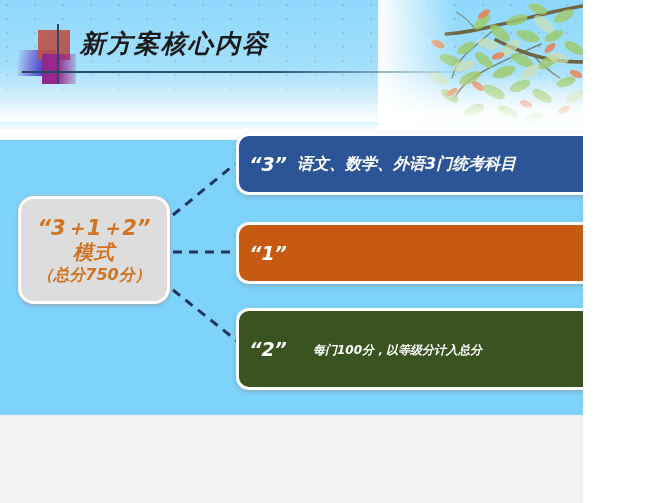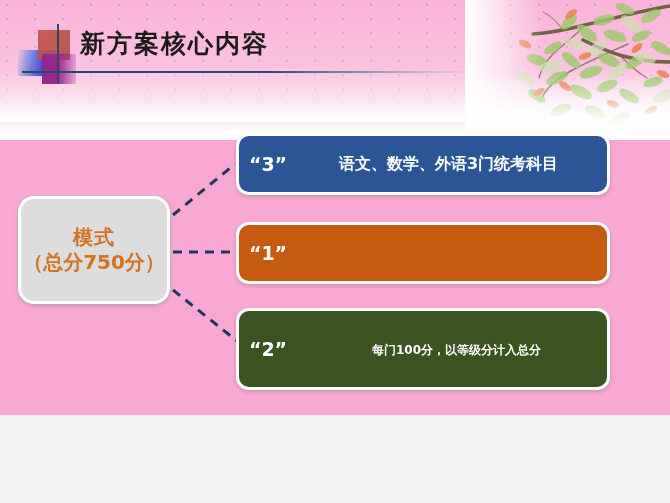--- a/index.html
+++ b/index.html
@@ -9,24 +9,25 @@
   body {
     width: 670px;
     height: 503px;
     overflow: hidden;
     font-family: "Liberation Sans", "DejaVu Sans", sans-serif;
     background: #ffffff;
   }
 
   #slide {
     position: relative;
-    width: 670px;
+    width: 583px;
     height: 503px;
-    background: #f9a8d4;
+    background: #7dd3fc;
     overflow: hidden;
+    font-style: italic;
   }
 
   
   .grid-layer {
     position: absolute;
     left: 0; top: 0;
     width: 670px; height: 122px;
     background-image:
       radial-gradient(circle at 1px 1px, rgba(120,120,140,0.38) 0.9px, rgba(0,0,0,0) 1.2px);
     background-size: 28px 14px;
@@ -118,21 +119,21 @@
     font-size: 21px; font-weight: 700; color: #d2731f;
     letter-spacing: 0px; line-height: 1.15; white-space: nowrap;
   }
   .mode-line2 {
     font-family: "DejaVu Sans", "Liberation Sans", sans-serif;
     font-size: 20px; font-weight: 700; color: #d2731f;
     letter-spacing: 1px; line-height: 1.15; white-space: nowrap; text-align: right;
   }
   .mode-line3 {
     font-family: "DejaVu Sans", "Liberation Sans", sans-serif;
-    font-size: 20px; font-weight: 700; color: #d2731f;
+    font-size: 16px; font-weight: 700; color: #d2731f;
     letter-spacing: 0px; line-height: 1.2; white-space: nowrap; text-align: right;
   }
 
   
   .connectors {
     position: absolute; left: 0; top: 0; width: 670px; height: 503px;
     pointer-events: none;
   }
 
   
@@ -158,21 +159,21 @@
     font-size: 19px;
     font-weight: 700;
     color: #ffffff;
     letter-spacing: 0px;
   }
   .item-texts {
     flex: 1 1 auto;
     padding-right: 7px;
     display: flex;
     flex-direction: row;
-    justify-content: center;
+    justify-content: flex-start;
   }
   .item-main {
     font-family: "DejaVu Sans", "Liberation Sans", sans-serif;
     font-size: 16px;
     font-weight: 700;
     color: #ffffff;
     line-height: 1.22;
     letter-spacing: 0px;
   }
   .item-sub {
@@ -296,20 +297,21 @@
 
   <svg class="connectors" width="670" height="503" viewBox="0 0 670 503" xmlns="http://www.w3.org/2000/svg">
     <g stroke="#22355c" stroke-width="3" stroke-dasharray="9 7" fill="none" stroke-linecap="butt">
       <line x1="173" y1="215" x2="235" y2="164"></line>
       <line x1="173" y1="252" x2="235" y2="252"></line>
       <line x1="173" y1="290" x2="237" y2="341"></line>
     </g>
   </svg>
 
   <div class="mode-box">
+    <div class="mode-line1">“3＋1＋2”</div>
     <div class="mode-line2">模式</div>
     <div class="mode-line3">（总分750分）</div>
   </div>
 
   <div class="item-box item-blue">
     <div class="item-badge">“3”</div>
     <div class="item-texts">
       <div class="item-main">语文、数学、外语3门统考科目</div>
     </div>
   </div>

